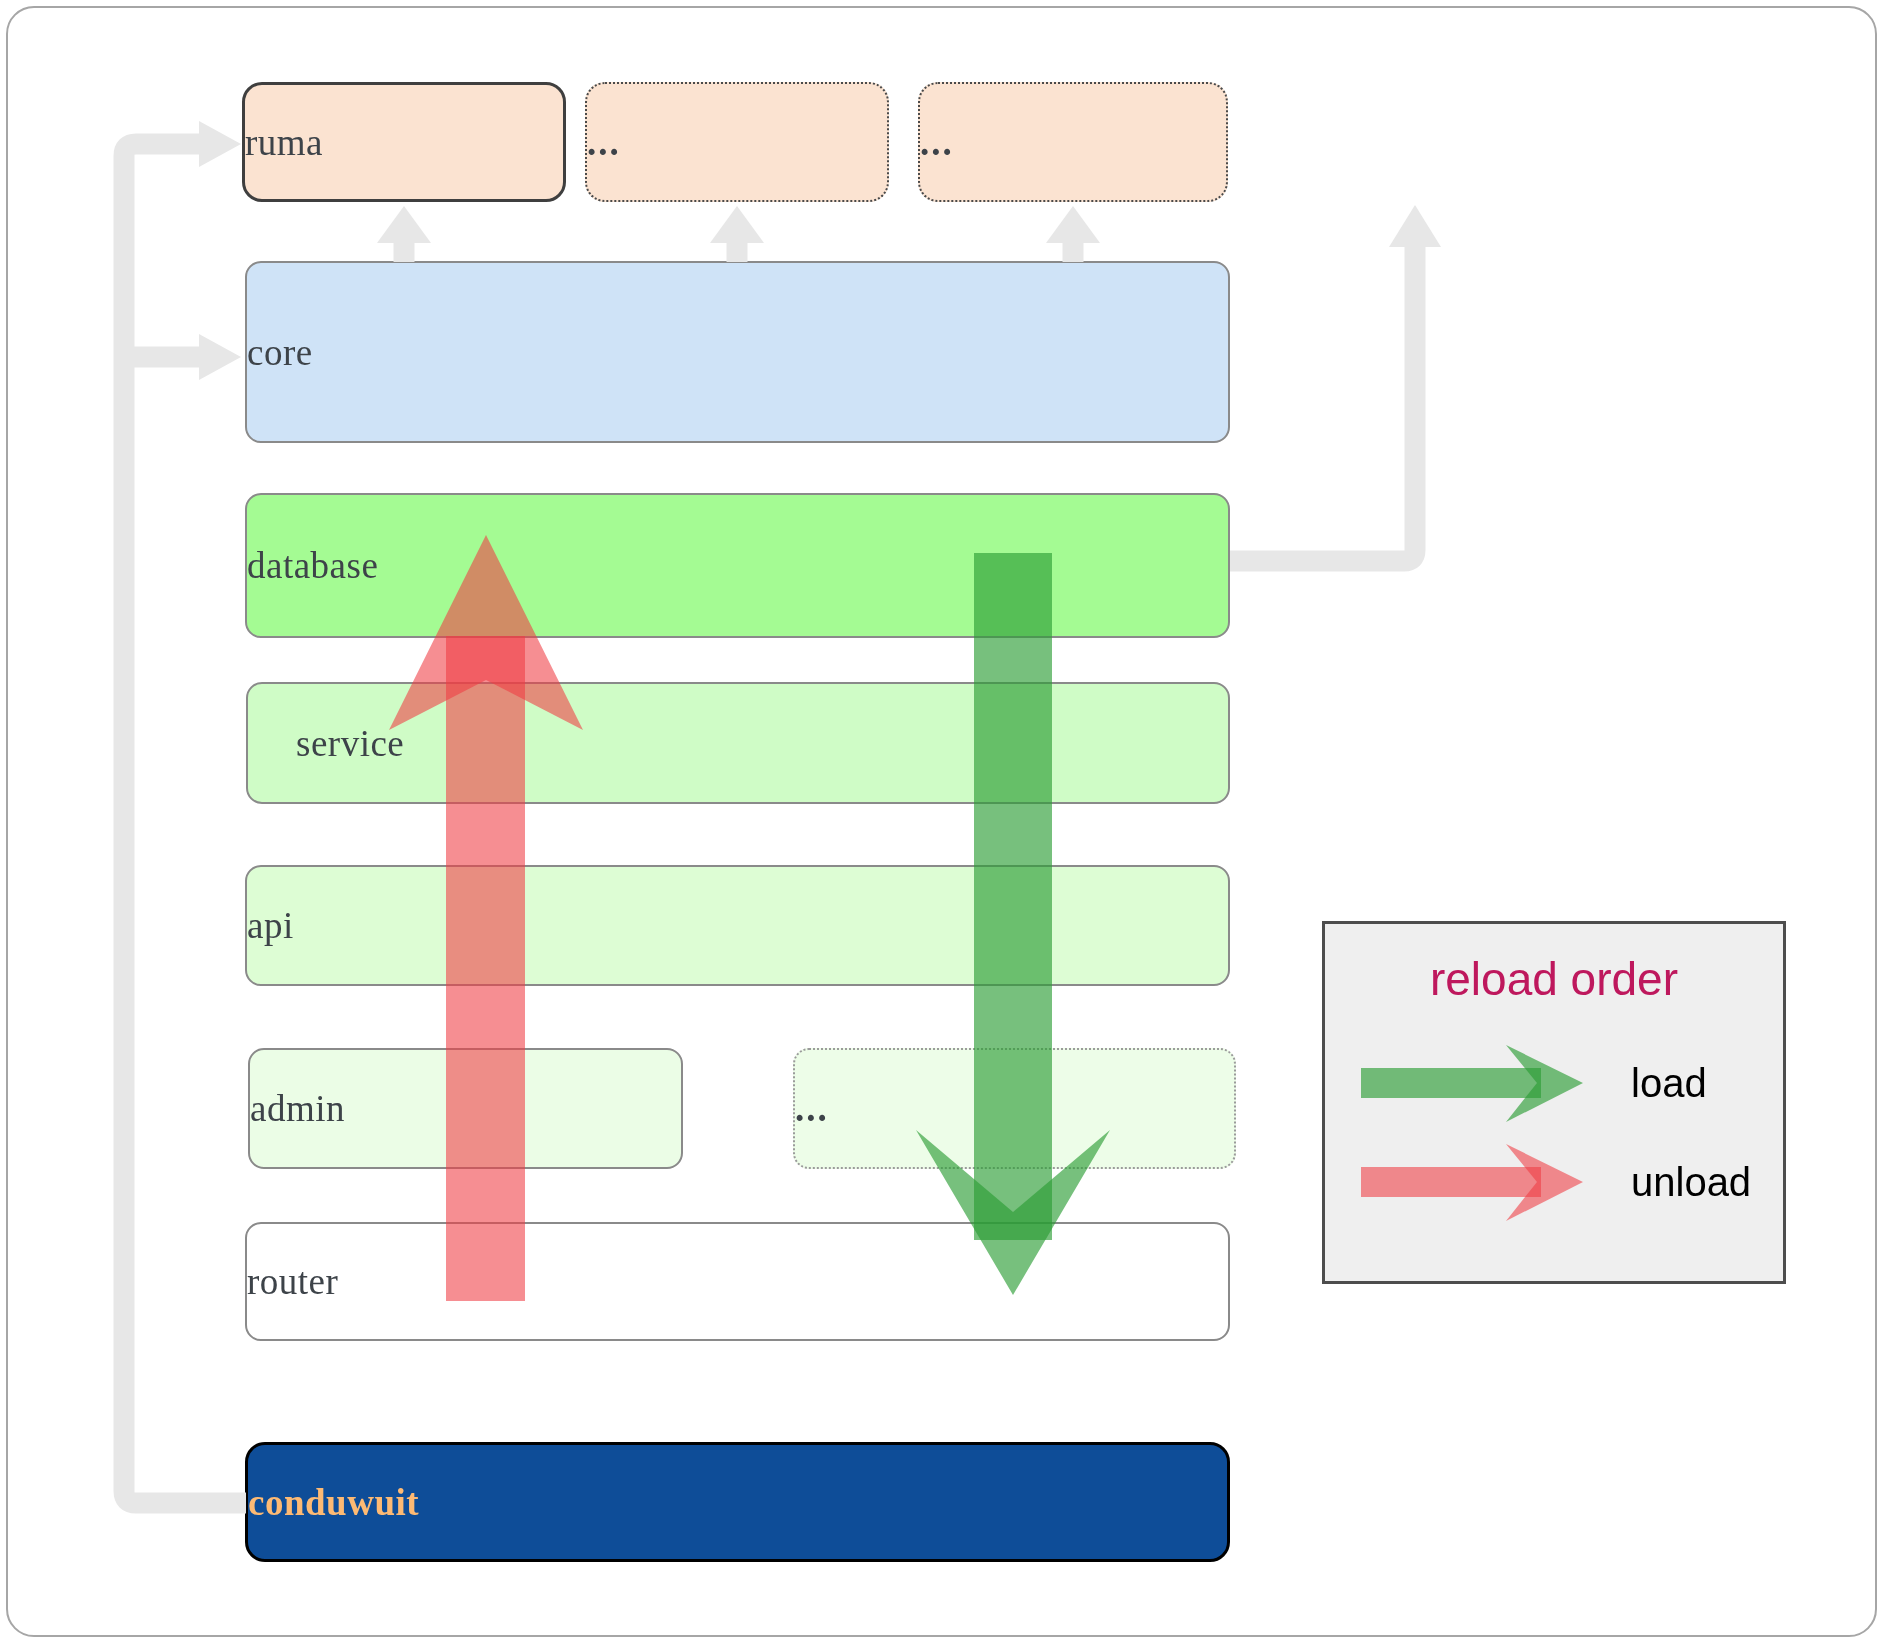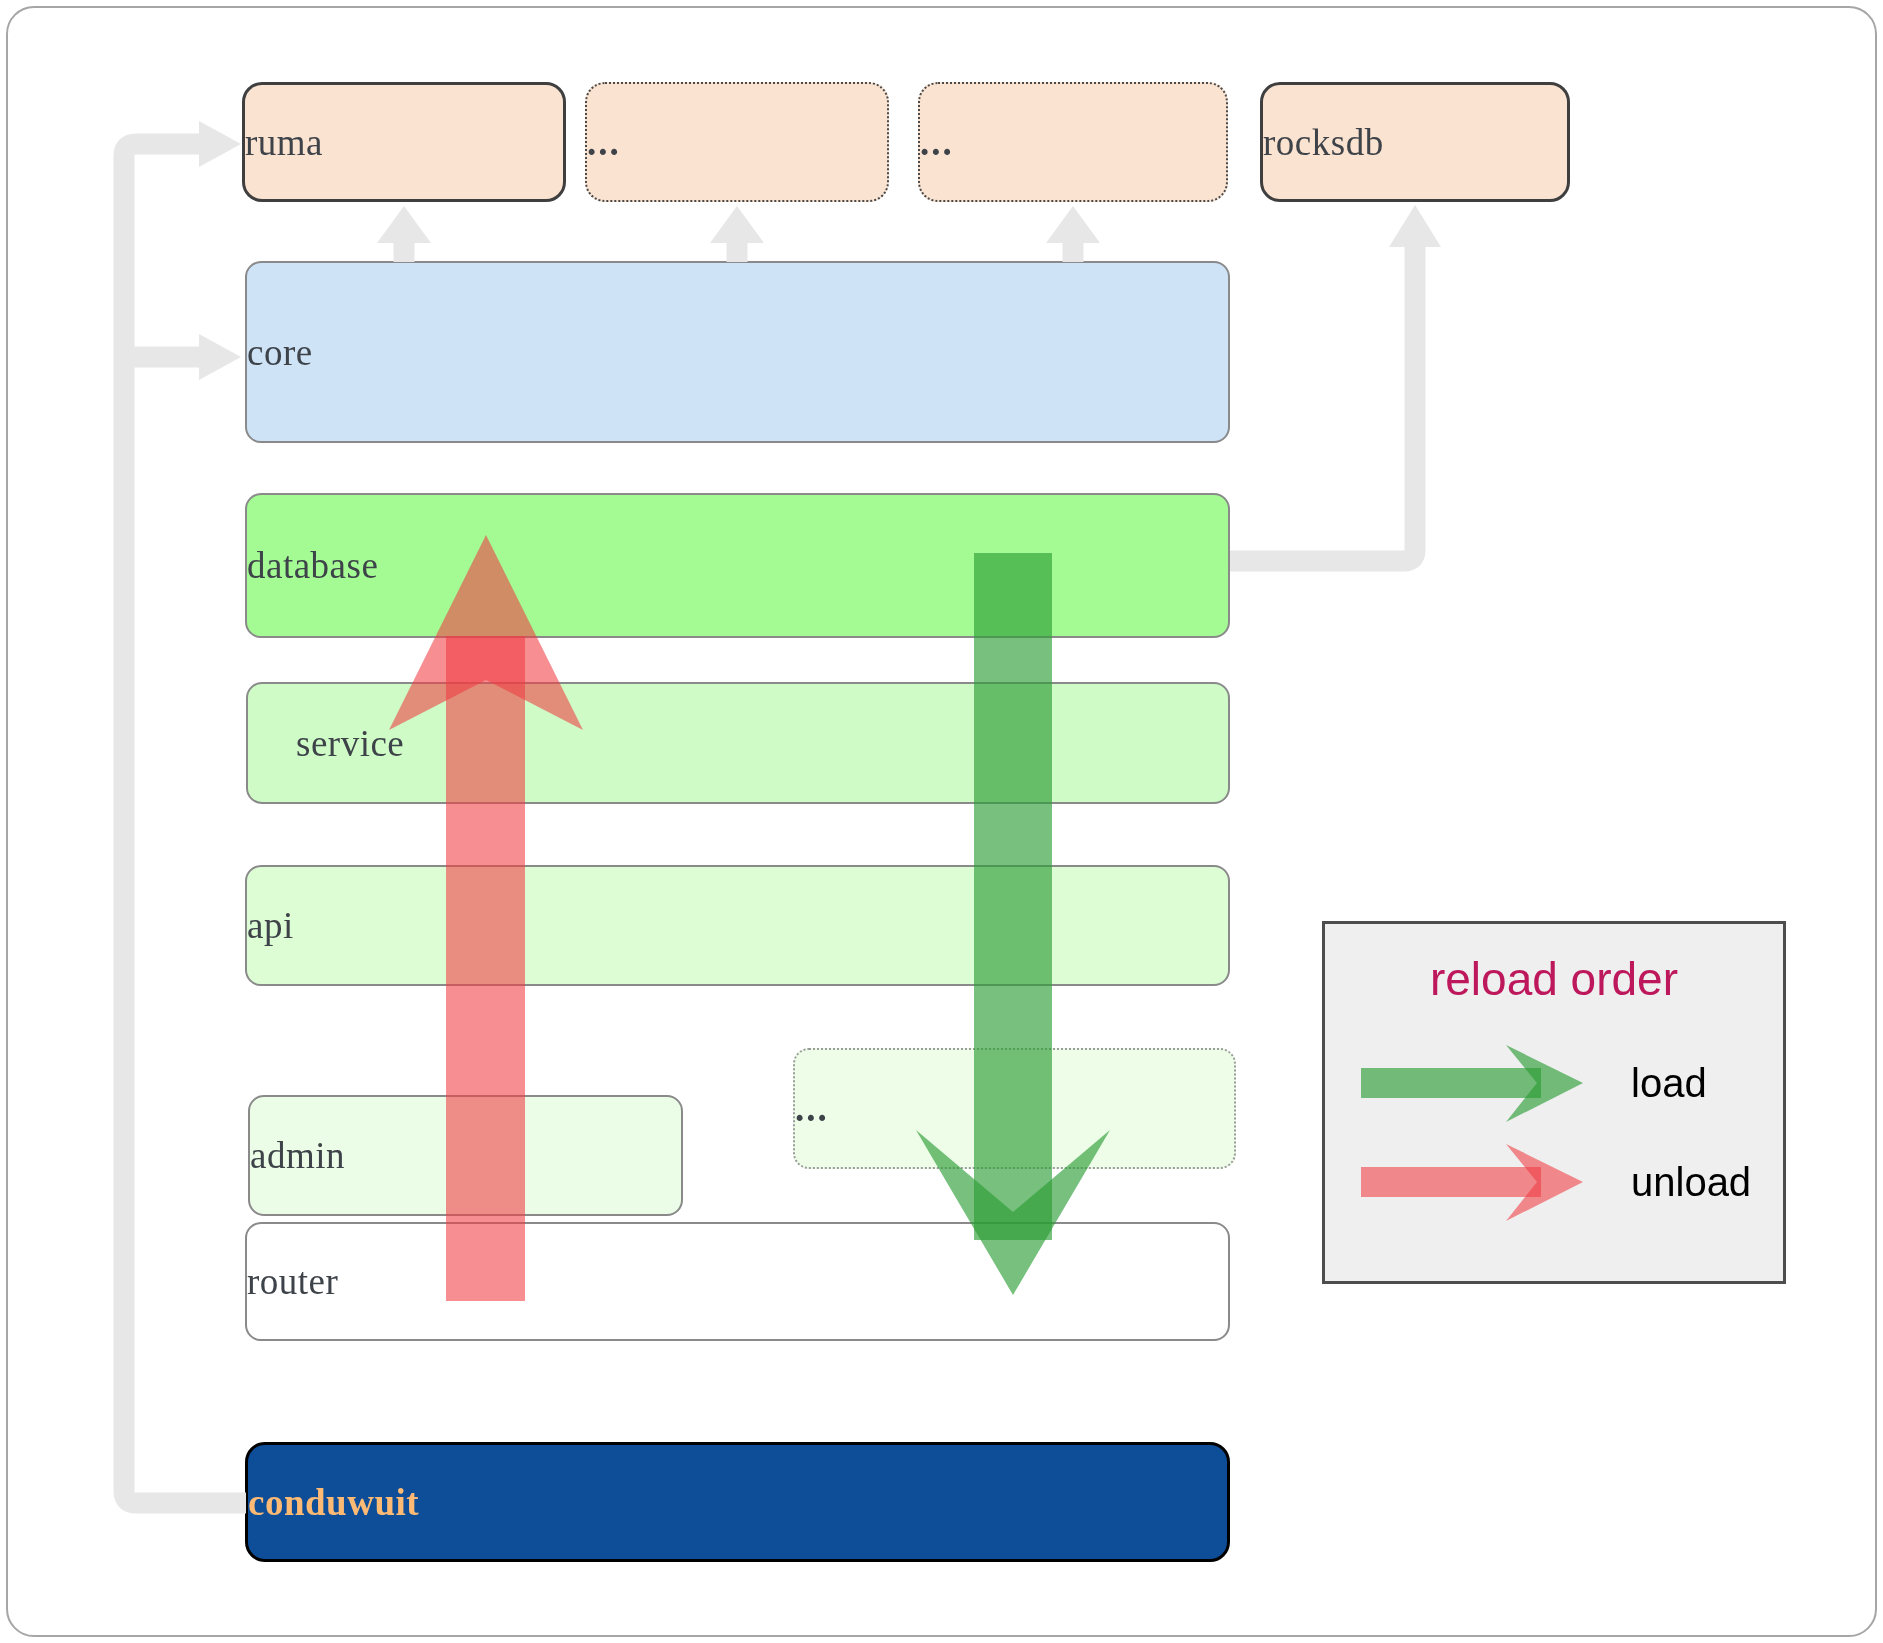--- a/index.html
+++ b/index.html
@@ -33,21 +33,21 @@
   
   #n-ruma      { left: 242px; top: 82px;  width: 324px; height: 120px; background: #fbe3d1; border: 3px solid #3f3f3f; border-radius: 20px; }
   #n-et1       { left: 585px; top: 82px;  width: 304px; height: 120px; background: #fbe3d1; border: 2px dotted #4a4a4a; border-radius: 20px; }
   #n-et2       { left: 918px; top: 82px;  width: 310px; height: 120px; background: #fbe3d1; border: 2px dotted #4a4a4a; border-radius: 20px; }
   #n-rocksdb   { left: 1260px; top: 82px; width: 310px; height: 120px; background: #fbe3d1; border: 3px solid #3f3f3f; border-radius: 20px; }
   
   #n-core      { left: 245px; top: 261px;  width: 985px; height: 182px; background: #cfe3f7; border: 2px solid #8a8a8a; }
   #n-database  { left: 245px; top: 493px;  width: 985px; height: 145px; background: #a4fb93; border: 2px solid #8a8a8a; }
   #n-service   { left: 246px; top: 682px;  width: 984px; height: 122px; background: #cffcc6; border: 2px solid #8a8a8a; padding-left: 48px; }
   #n-api       { left: 245px; top: 865px;  width: 985px; height: 121px; background: #ddfdd4; border: 2px solid #8a8a8a; }
-  #n-admin     { left: 248px; top: 1048px; width: 435px; height: 121px; background: #ebfde6; border: 2px solid #8a8a8a; margin-top: 47px; }
+  #n-admin     { left: 248px; top: 1048px; width: 435px; height: 121px; background: #ebfde6; border: 2px solid #8a8a8a; }
   #n-et3       { left: 793px; top: 1048px; width: 443px; height: 121px; background: #edfde8; border: 2px dotted #9b9b9b; }
   #n-router    { left: 245px; top: 1222px; width: 985px; height: 119px; background: #ffffff; border: 2px solid #8a8a8a; }
   #n-conduwuit { left: 245px; top: 1442px; width: 985px; height: 120px; background: #0e4d98; border: 3px solid #000000; border-radius: 20px; color: #fdba74; font-weight: 600; }
   
   #overlay {
     position: absolute;
     left: 0; top: 0;
     width: 1883px; height: 1643px;
     pointer-events: none;
   }
@@ -89,23 +89,20 @@
   <div class="frame"></div>
 
   <div class="node" id="n-ruma">
     <span>ruma</span>
   </div>
   <div class="node dots" id="n-et1">
     <span>...</span>
   </div>
   <div class="node dots" id="n-et2">
     <span>...</span>
-  </div>
-  <div class="node" id="n-rocksdb">
-    <span>rocksdb</span>
   </div>
   <div class="node" id="n-core">
     <span>core</span>
   </div>
   <div class="node" id="n-database">
     <span>database</span>
   </div>
   <div class="node" id="n-service">
     <span>service</span>
   </div>

